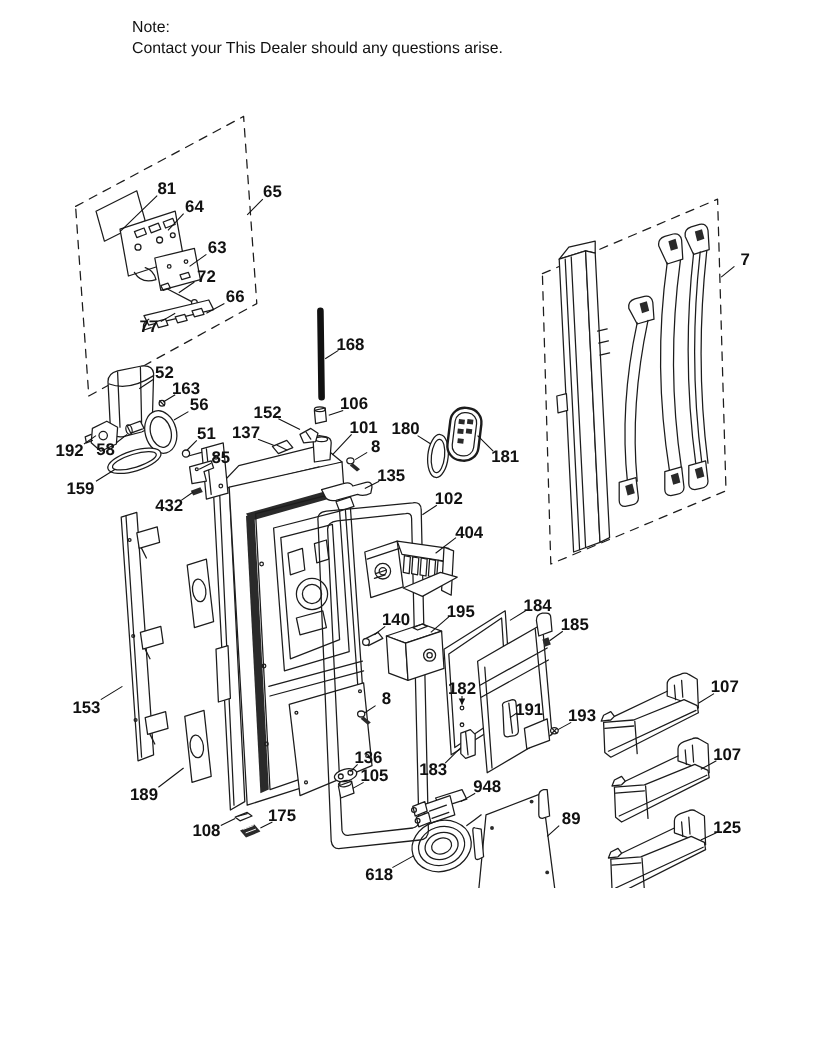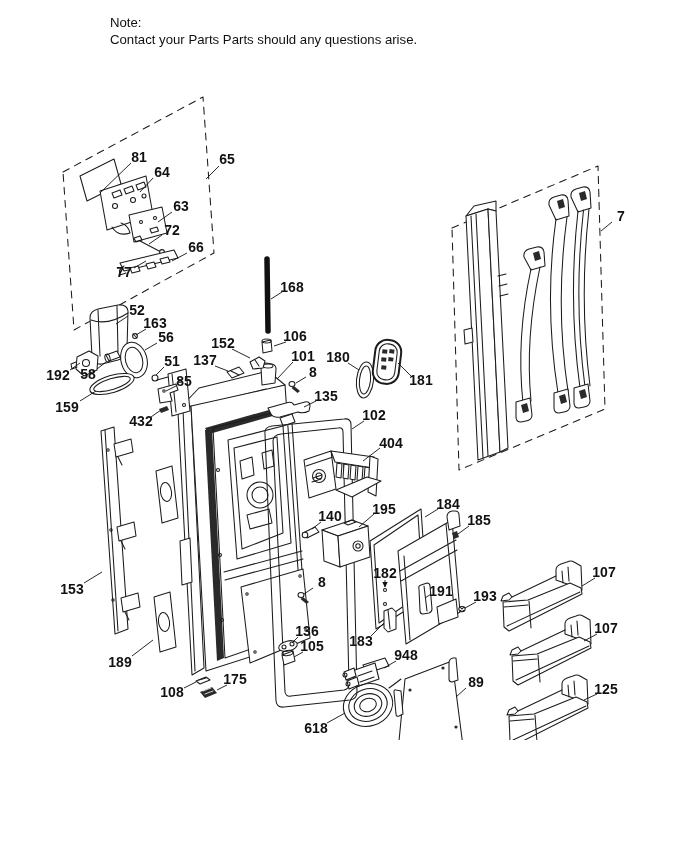--- a/index.html
+++ b/index.html
@@ -14,21 +14,21 @@
   .k{fill:#2a2a2a;stroke:none;}
   .callout{font-size:14px;font-weight:bold;fill:#111;}
 </style>
 </head>
 <body>
 
 <div class="canvas">
 
   <div class="note">
     <div>Note:</div>
-    <div>Contact your Parts Parts should any questions arise.</div>
+    <div>Contact your This Dealer should any questions arise.</div>
   </div>
 
   <svg width="680" height="868" viewBox="0 0 680 868">
     <defs>
       <marker id="arr" markerWidth="7" markerHeight="7" refX="5.5" refY="3" orient="auto">
         <path d="M0,0 L6,3 L0,6 Z" fill="#111"></path>
       </marker>
       <g id="bin">
         <path class="w" d="M501,601 L503,596 L509,593 L512,597 L509,600 Z"></path>
         <path class="w" d="M556,580 L556,570 Q556,566 561,564 L567,562 Q571,560 574,562 L581,566 L582,590 L570,585 Z"></path>

